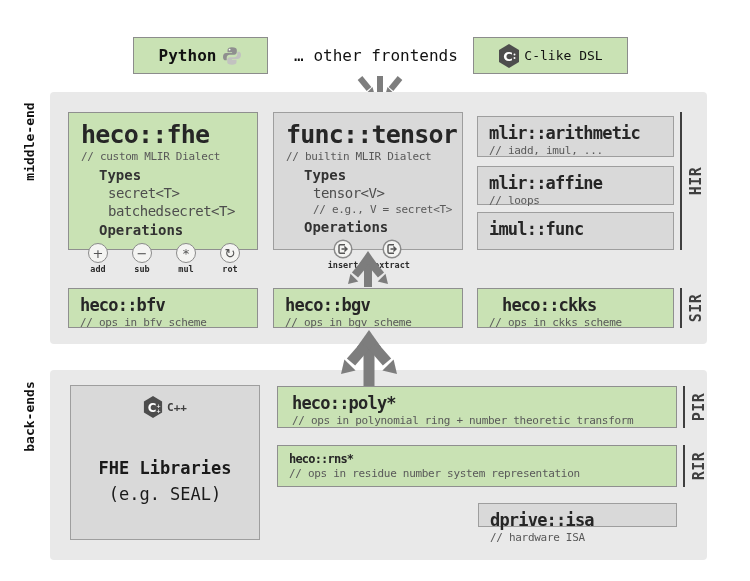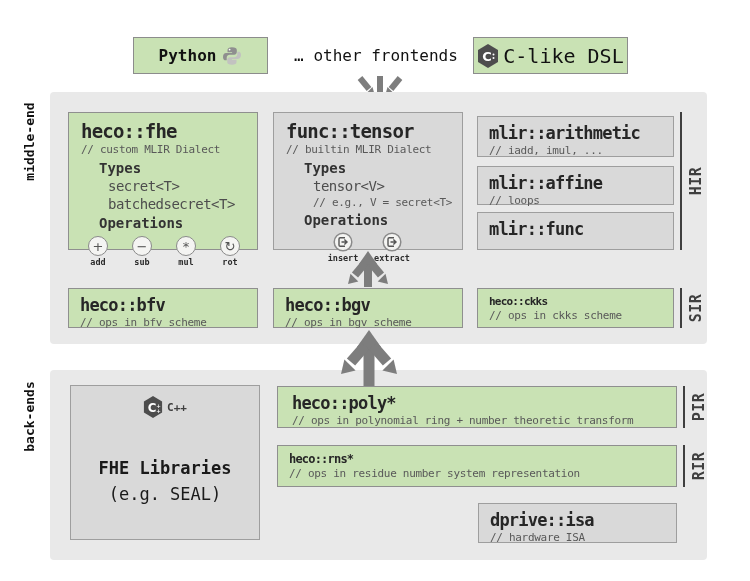--- a/index.html
+++ b/index.html
@@ -7,21 +7,21 @@
   body { font-family:"DejaVu Sans Mono","Liberation Mono",monospace; }
   .canvas { position:relative; width:750px; height:581px; background:#ffffff; overflow:hidden; }
 
   
   .gbox { position:absolute; border:1px solid #8f8f8f; }
   .green { background:#c9e2b4; }
   .gray  { background:#d9d9d9; border-color:#9e9e9e; }
   .container { position:absolute; background:#e9e9e9; border-radius:4px; }
 
   .dialect-title { font-weight:bold; color:#262626; font-size:18px; letter-spacing:-0.8px; line-height:1.15; white-space:nowrap; }
-  .dialect-title.lg { font-size:19px; }
+  .dialect-title.lg { font-size:25px; }
   .dialect-comment { color:#595959; font-size:11px; letter-spacing:-0.3px; line-height:1.3; white-space:nowrap; }
 
   .pad { padding:7px 10px 5px 11px; }
 
   
   .bigbox { padding:8px 10px 4px 12px; }
   .sec-header { font-weight:bold; color:#333333; font-size:14px; margin-left:18px; margin-top:3px; white-space:nowrap; }
   .sec-item { color:#4d4d4d; font-size:14px; margin-left:27px; margin-top:2px; white-space:nowrap; letter-spacing:-0.5px; }
   .sec-item-comment { color:#595959; font-size:11px; margin-left:27px; margin-top:2px; white-space:nowrap; letter-spacing:-0.3px; }
 
@@ -71,21 +71,21 @@
     <span class="top-label">… other frontends</span>
   </div>
 
   <div class="topbox" style="left:473px; top:37px; width:155px; height:37px; gap:4px;">
     <svg width="22" height="24" viewBox="0 0 22 24">
       <polygon points="11,0 21,6 21,18 11,24 1,18 1,6" fill="#4d4d4d"></polygon>
       <text x="10" y="17" font-size="13" font-weight="bold" fill="#ffffff" text-anchor="middle" font-family="'DejaVu Sans',sans-serif">C</text>
       <circle cx="16.5" cy="10.5" r="1" fill="#ffffff"></circle>
       <circle cx="16.5" cy="14" r="1" fill="#ffffff"></circle>
     </svg>
-    <span class="top-label" style="font-size:20px;">C-like DSL</span>
+    <span class="top-label" style="font-size:13px;">C-like DSL</span>
   </div>
 
   <svg class="arrow-svg" style="left:354px; top:74px;" width="52" height="34" viewBox="0 0 52 34">
     <g fill="#7d7d7d" stroke="#7d7d7d">
       <line x1="26" y1="2" x2="26" y2="22" stroke-width="6"></line>
       <polygon points="26,31 19,20 33,20" stroke="none"></polygon>
       <line x1="6" y1="4" x2="15" y2="15" stroke-width="6"></line>
       <polygon points="21,22 18.5,13.1 12.1,19.5" stroke="none"></polygon>
       <line x1="46" y1="4" x2="37" y2="15" stroke-width="6"></line>
       <polygon points="31,22 33.5,13.1 39.9,19.5" stroke="none"></polygon>
@@ -154,21 +154,21 @@
 
   <div class="gbox gray pad" style="left:477px; top:166px; width:197px; height:39px;">
     <div class="dialect-title" style="font-size:17px;">mlir::affine</div>
     <div class="dialect-comment">// loops</div>
   </div>
   <div class="gbox gray pad" style="left:477px; top:116px; width:197px; height:41px;">
     <div class="dialect-title" style="font-size:17px;">mlir::arithmetic</div>
     <div class="dialect-comment">// iadd, imul, ...</div>
   </div>
   <div class="gbox gray pad" style="left:477px; top:212px; width:197px; height:38px;">
-    <div class="dialect-title" style="font-size:17px;">mlir::func</div>
+    <div class="dialect-title" style="font-size:17px;">imul::func</div>
   </div>
 
   <div class="bracket" style="left:680px; top:112px; height:138px;"></div>
   <div class="vlabel side-tag" style="left:684px; top:112px; width:24px; height:138px;">
     <span>HIR</span>
   </div>
 
   <svg class="arrow-svg" style="left:340px; top:251px;" width="56" height="37" viewBox="0 0 56 37">
     <g fill="#7d7d7d" stroke="#7d7d7d">
       <polygon points="28,0 19,13 37,13" stroke="none"></polygon>
@@ -182,21 +182,21 @@
 
   <div class="gbox green pad" style="left:68px; top:288px; width:190px; height:40px;">
     <div class="dialect-title" style="font-size:17px;">heco::bfv</div>
     <div class="dialect-comment">// ops in bfv scheme</div>
   </div>
   <div class="gbox green pad" style="left:273px; top:288px; width:190px; height:40px;">
     <div class="dialect-title" style="font-size:17px;">heco::bgv</div>
     <div class="dialect-comment">// ops in bgv scheme</div>
   </div>
   <div class="gbox green pad" style="left:477px; top:288px; width:197px; height:40px;">
-    <div class="dialect-title" style="font-size:11px;">heco::ckks</div>
+    <div class="dialect-title" style="font-size:17px;margin-left:13px;">heco::ckks</div>
     <div class="dialect-comment">// ops in ckks scheme</div>
   </div>
 
   <div class="bracket" style="left:680px; top:288px; height:40px;"></div>
   <div class="vlabel side-tag" style="left:684px; top:288px; width:24px; height:40px;">
     <span>SIR</span>
   </div>
 
   <div class="container" style="left:50px; top:370px; width:657px; height:190px;"></div>
 
@@ -240,18 +240,18 @@
 
   <div class="gbox green pad" style="left:277px; top:445px; width:400px; height:42px;">
     <div class="dialect-title" style="font-size:12px;">heco::rns*</div>
     <div class="dialect-comment">// ops in residue number system representation</div>
   </div>
   <div class="bracket" style="left:683px; top:445px; height:42px;"></div>
   <div class="vlabel side-tag" style="left:687px; top:445px; width:24px; height:42px;">
     <span>RIR</span>
   </div>
 
-  <div class="gbox gray pad" style="left:478px; top:503px; width:199px; height:40px;">
+  <div class="gbox gray pad" style="left:478px; top:503px; width:199px; height:24px;">
     <div class="dialect-title" style="font-size:17px;">dprive::isa</div>
     <div class="dialect-comment">// hardware ISA</div>
   </div>
 
 </div>
 
 </body></html>

